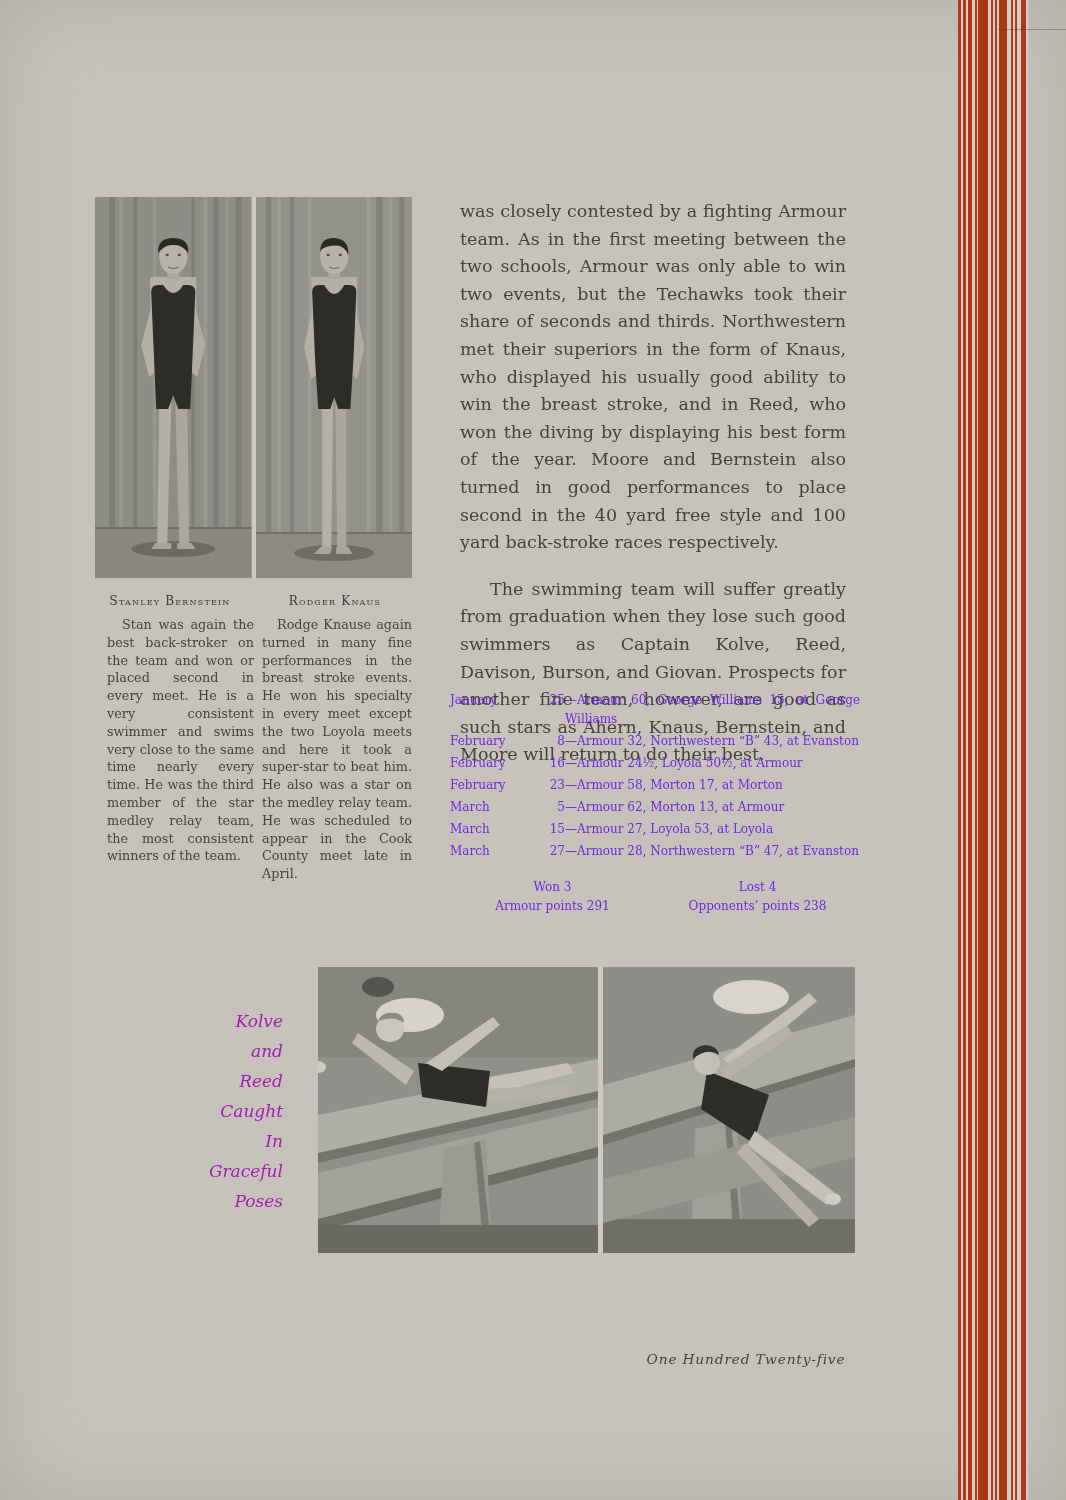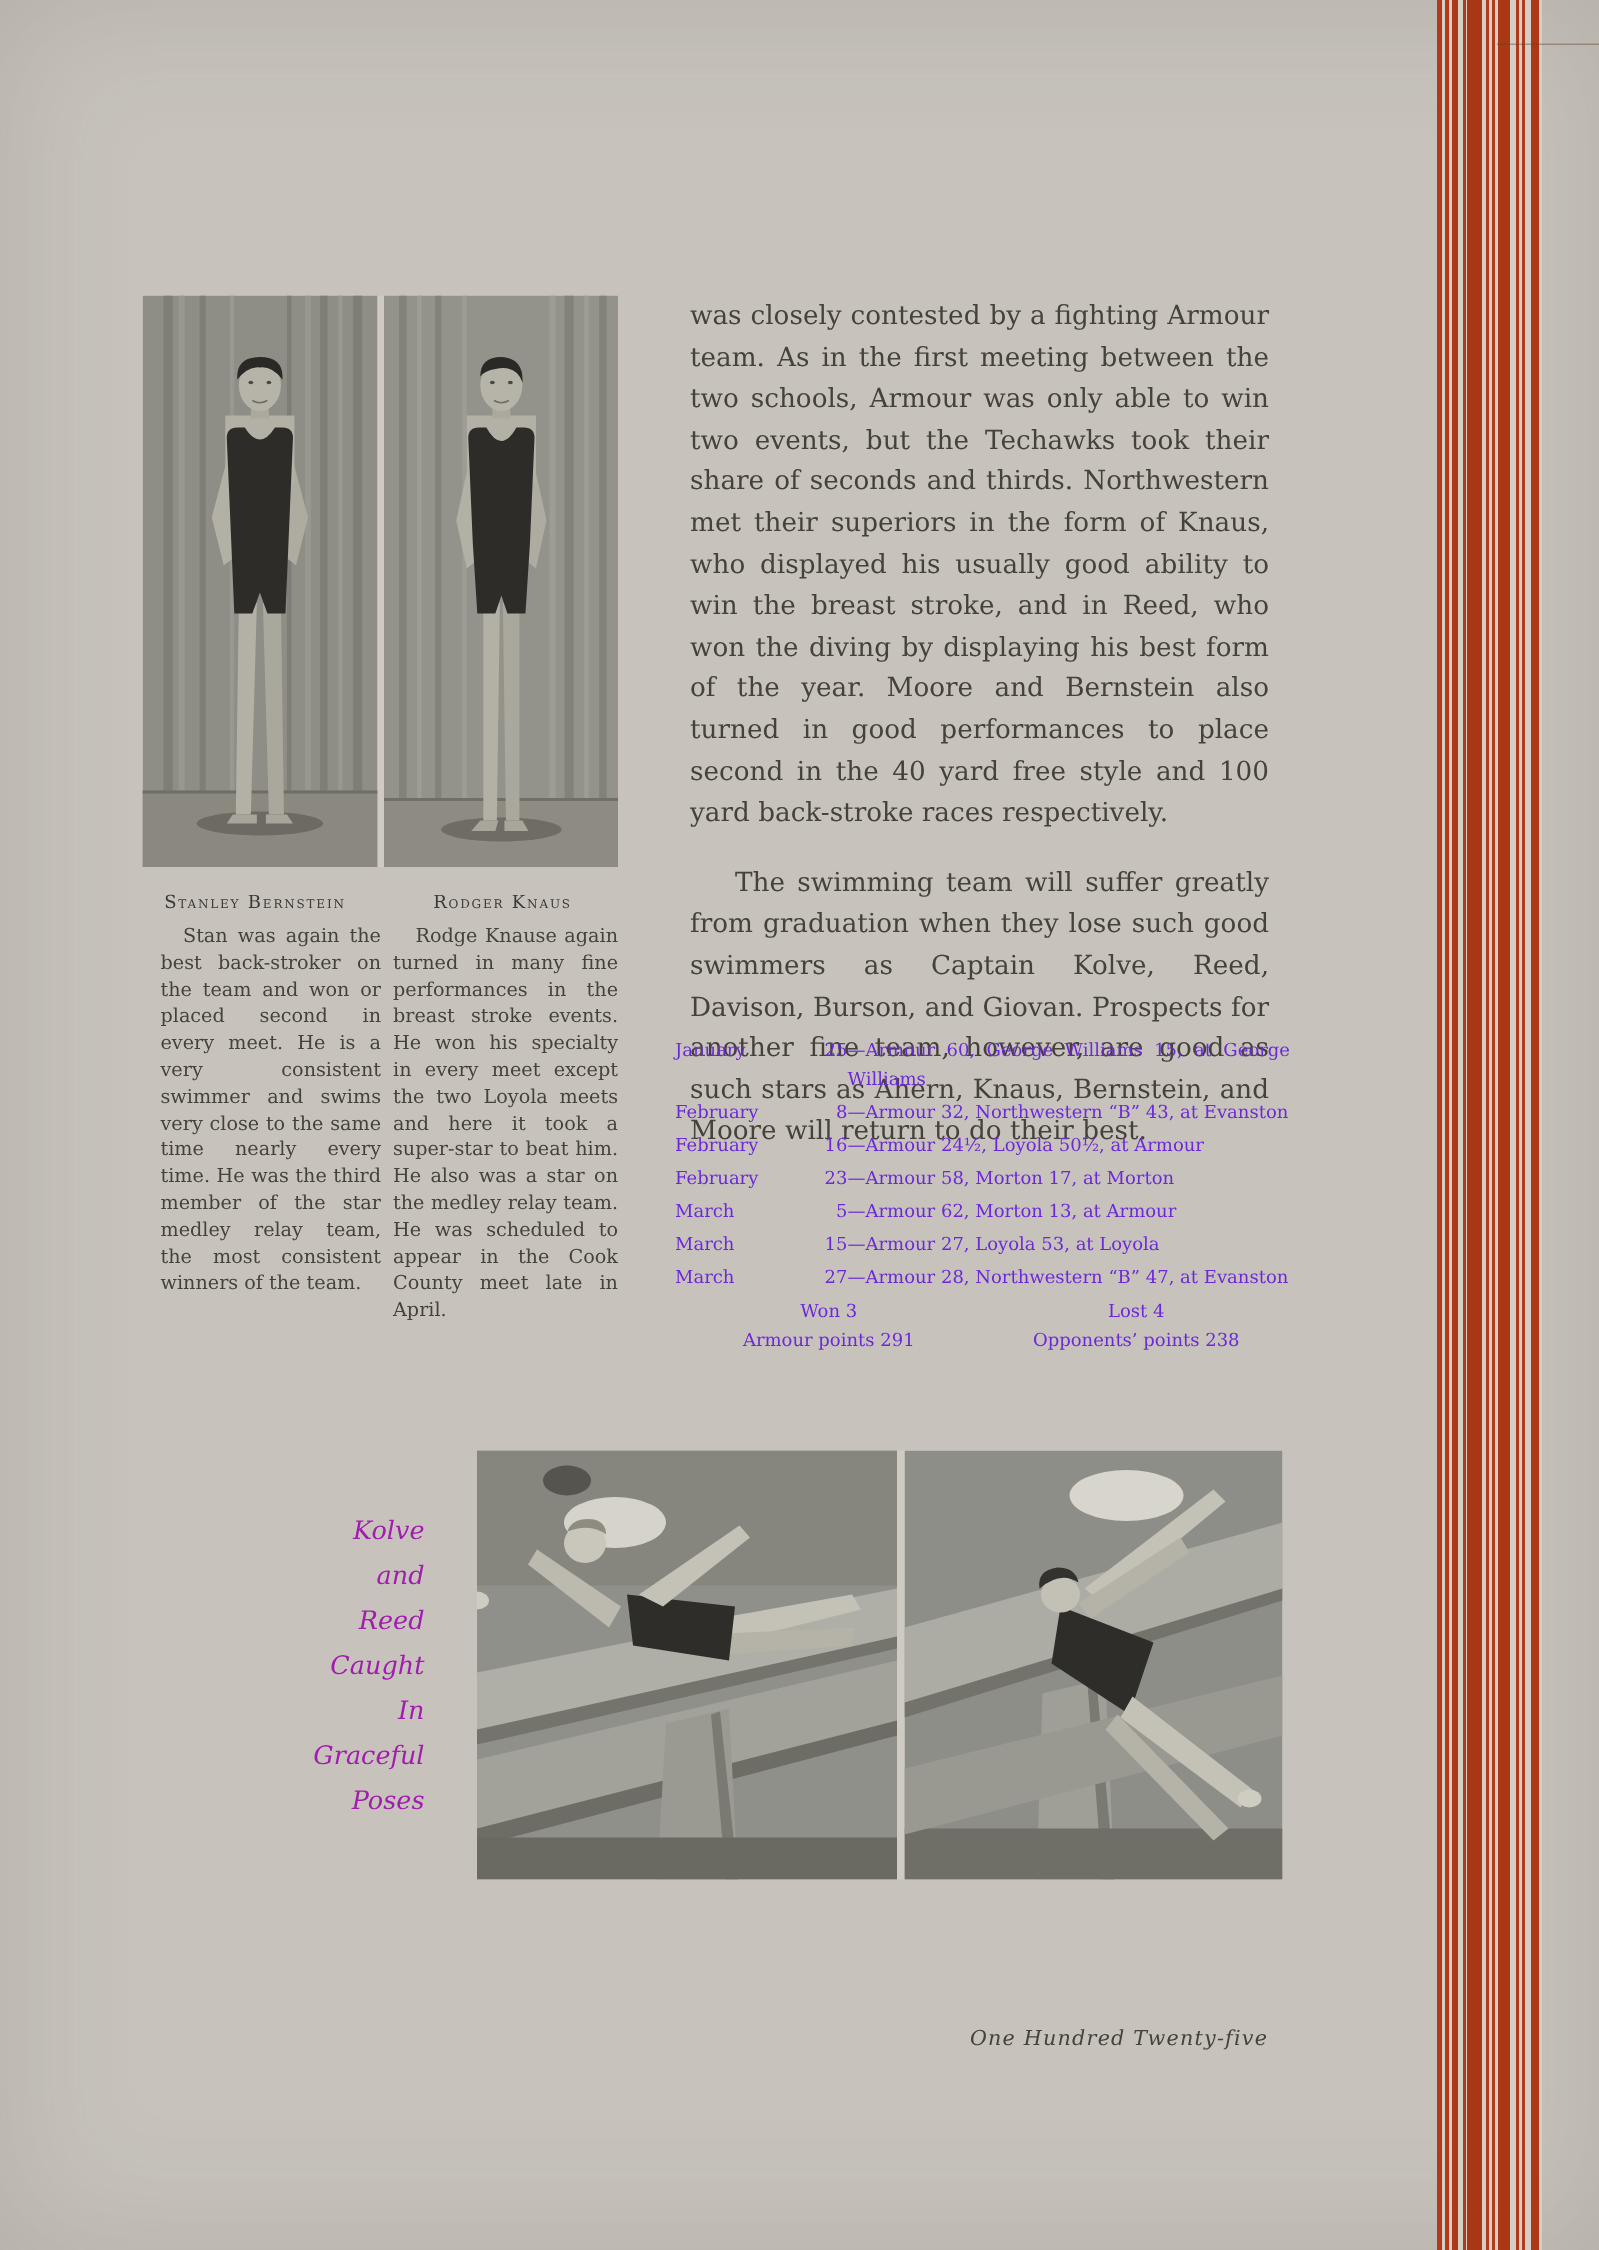--- a/index.html
+++ b/index.html
@@ -71,21 +71,21 @@
     text-align:center;font-size:16.5px;letter-spacing:1.5px;color:#3d3a35;
   }
   #schedule{
     position:absolute;left:450px;top:691px;width:410px;
     font-size:12px;line-height:19.4px;color:#6d28d9;
   }
   .sched-row{display:grid;grid-template-columns:88px 27px 1fr;margin-bottom:2.6px;}
   .sched-month{text-align:left;}
   .sched-day{text-align:right;}
   .sched-result{text-align:justify;}
-  #schedule-summary{margin-top:3px;}
+  #schedule-summary{margin-top:16px;}
   .sum-row{display:grid;grid-template-columns:1fr 1fr;}
   .sum-cell{text-align:center;}
   
   #diver-caption{
     position:absolute;left:150px;top:1006px;width:133px;
     text-align:right;font-style:italic;font-size:17px;line-height:30px;
     color:#a21caf;
   }
   #diver-photos{
     position:absolute;left:318px;top:967px;width:537px;height:286px;

